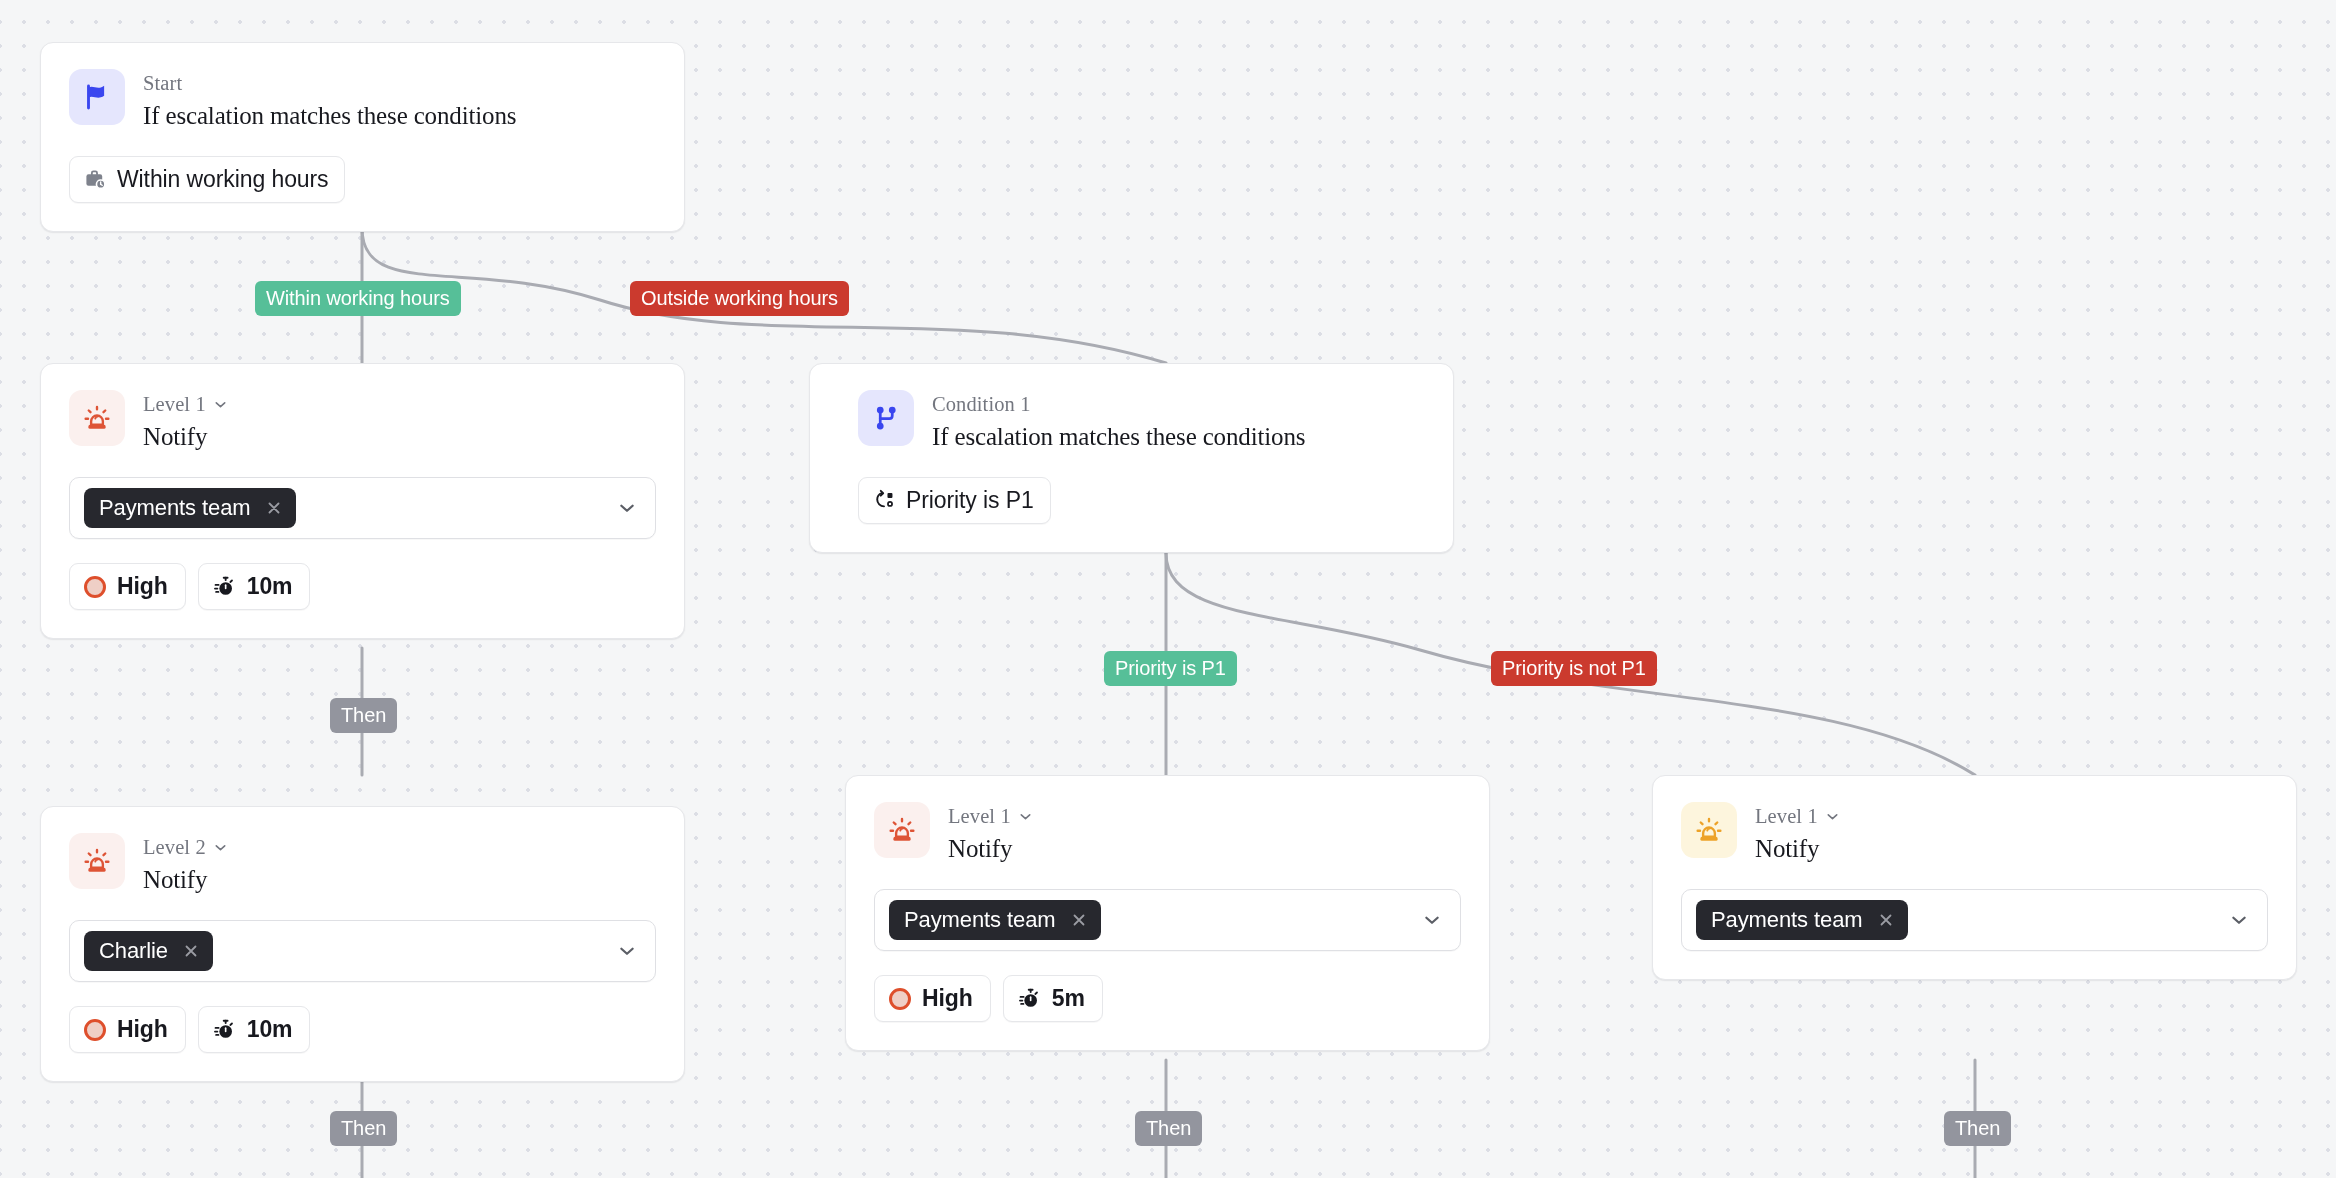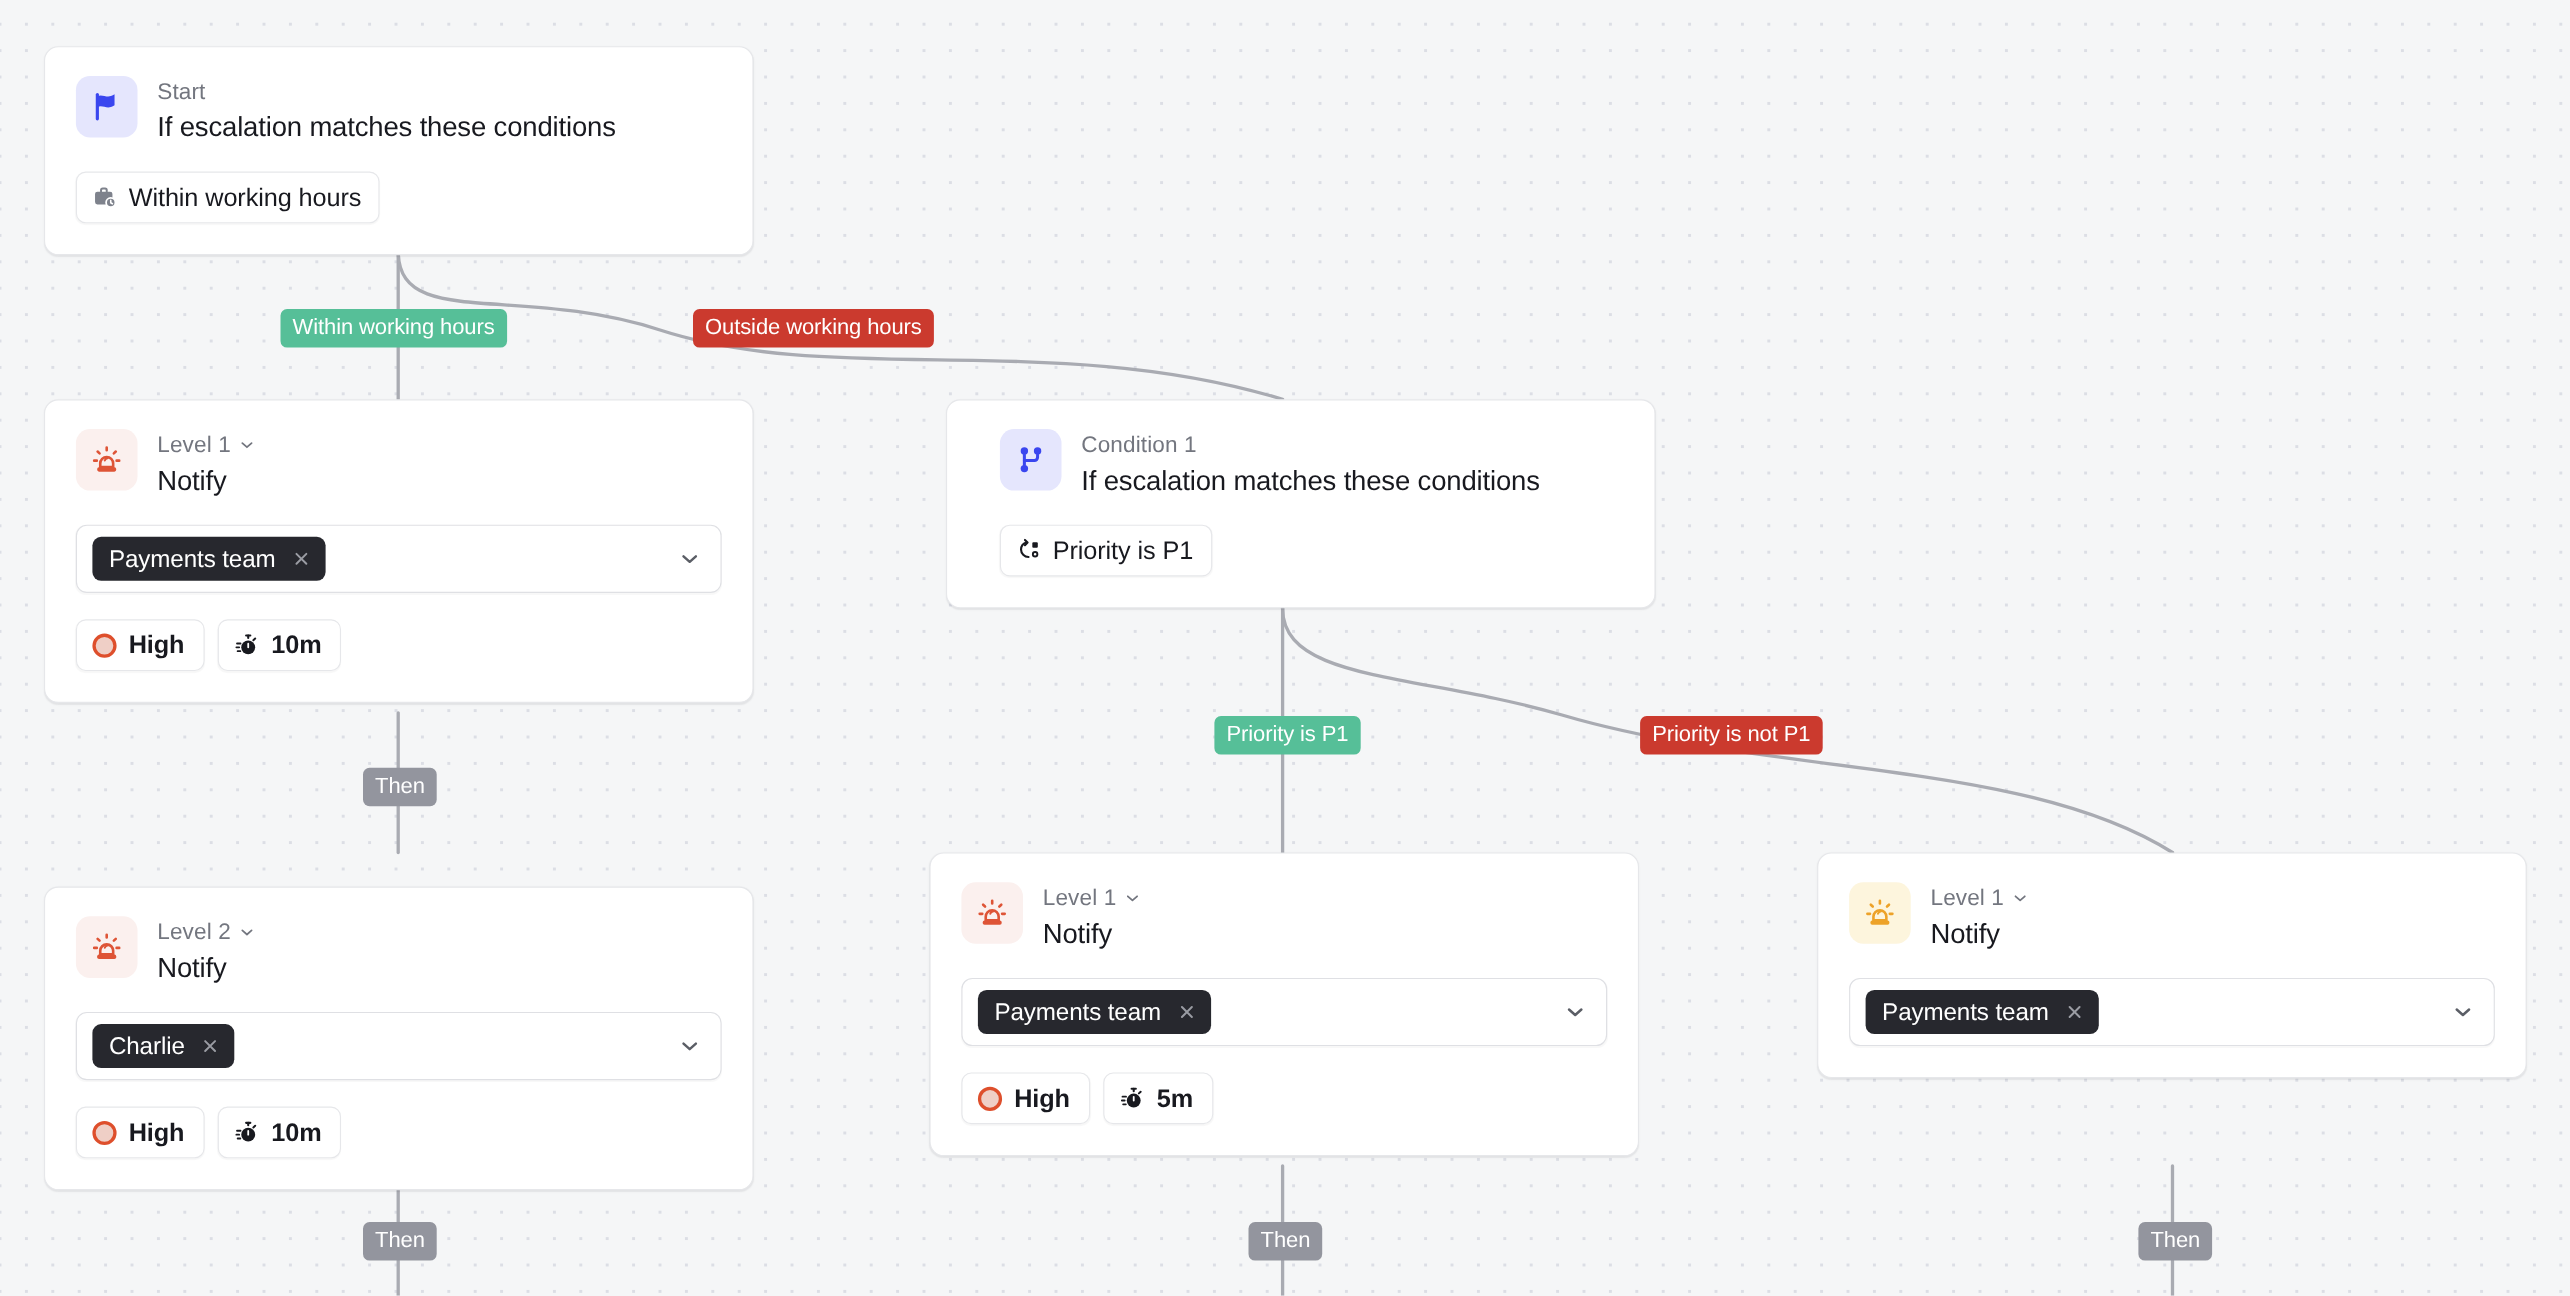--- a/index.html
+++ b/index.html
@@ -31,21 +31,21 @@
   .node-head { display: flex; align-items: flex-start; gap: 18px; }
   .node-ico {
     width: 56px; height: 56px; border-radius: 13px;
     display: flex; align-items: center; justify-content: center;
     flex: 0 0 auto;
   }
   .ico-blue   { background: #e5e6fd; }
   .ico-red    { background: #fbf0ee; }
   .ico-amber  { background: #fdf5dd; }
 
-  .node-headtext { display: flex; flex-direction: column; gap: 3px; padding-top: 2px; }
+  .node-headtext { display: flex; flex-direction: column; gap: 3px; padding-top: 2px; font-family: Liberation Serif, serif; }
   .node-kicker {
     display: flex; align-items: center; gap: 7px;
     font-size: 20.5px; color: #73767f; letter-spacing: .1px; line-height: 1.25;
   }
   .node-title {
     font-size: 25px; color: #18191f; letter-spacing: -.15px; line-height: 1.3;
   }
 
   
   .chip-row { display: flex; gap: 12px; margin-top: 24px; }
@@ -213,21 +213,21 @@
             <path d="M18.1 7.3l1.7-1.6" stroke="#18191f" stroke-width="1.9" stroke-linecap="round"></path>
             <path d="M13.2 10.6v3.5" stroke="#ffffff" stroke-width="1.7" stroke-linecap="round"></path>
             <path d="M2.6 10.4h3.3M2.0 14.1h2.6M3.2 17.7h2.5" stroke="#18191f" stroke-width="1.8" stroke-linecap="round"></path>
           </svg>
         </span>
         <span>10m</span>
       </div>
     </div>
   </div>
 
-  <div class="node" style="left:860px; top:363px; width:645px;padding-left:48px;">
+  <div class="node" style="left:809px; top:363px; width:645px;padding-left:48px;">
     <div class="node-head">
       <div class="node-ico ico-blue">
         <svg width="30" height="30" viewBox="0 0 24 24" fill="none">
           <circle cx="7.4" cy="5.6" r="2.7" fill="#3a46ef"></circle>
           <circle cx="7.4" cy="18.4" r="2.7" fill="#3a46ef"></circle>
           <circle cx="17.0" cy="5.6" r="2.7" fill="#3a46ef"></circle>
           <path d="M7.4 8.3v7.4" stroke="#3a46ef" stroke-width="2.2" stroke-linecap="round"></path>
           <path d="M17.0 8.3v1.9c0 1.3-1 2.3-2.3 2.3H7.4" stroke="#3a46ef" stroke-width="2.2" stroke-linecap="round" stroke-linejoin="round"></path>
         </svg>
       </div>

